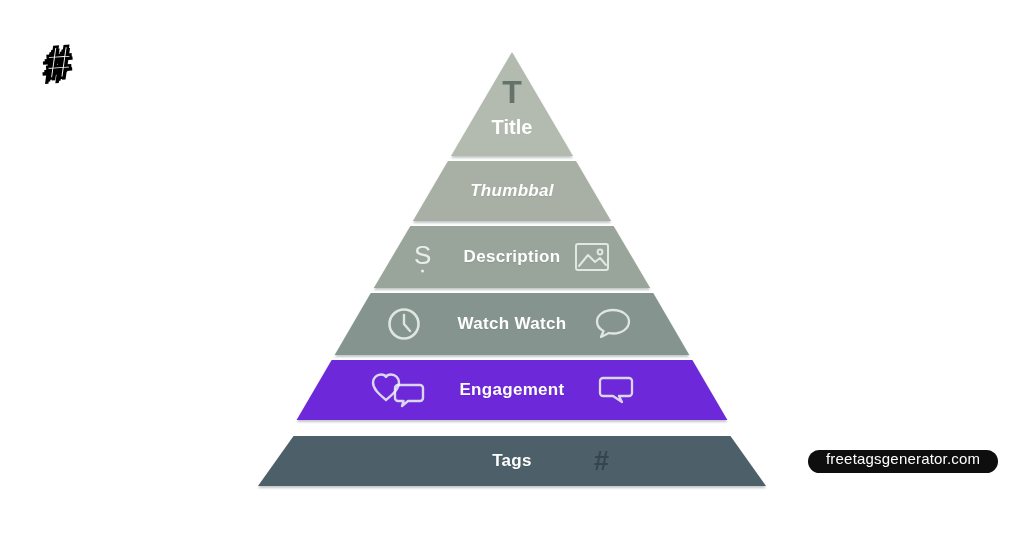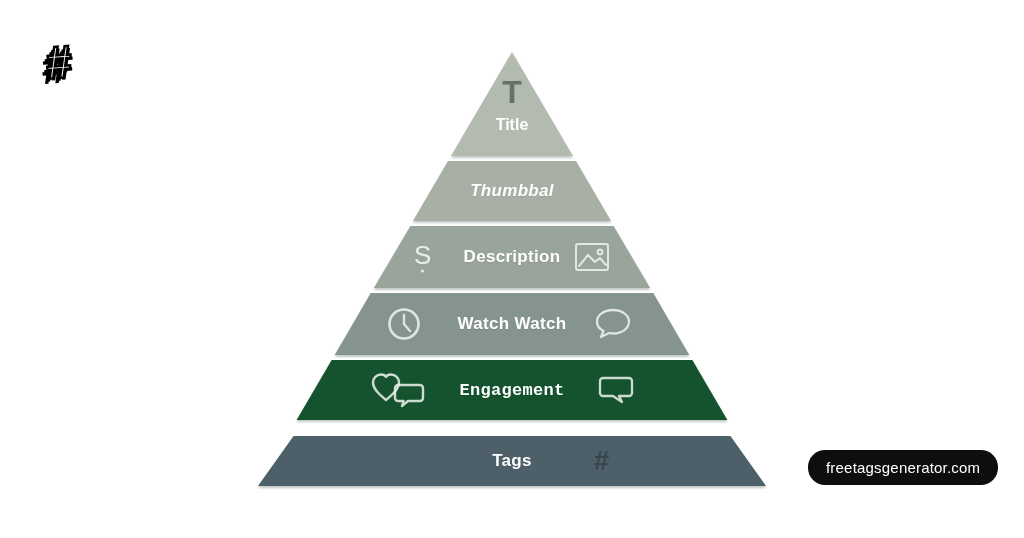--- a/index.html
+++ b/index.html
@@ -34,34 +34,34 @@
   .r6 { clip-path: polygon(7% 0%, 93% 0%, 100% 100%, 0% 100%); margin-top: 11px; }
 
   .label { position: absolute; left: 0; right: 0; top: 50%; transform: translateY(-50%);
     text-align: center; color: #ffffff; font-weight: 700; font-size: 17px;
     letter-spacing: 0.3px; text-shadow: 0 1px 1px rgba(0,0,0,0.08); }
 
   
   .r1-content { position: absolute; inset: 0; display: flex; flex-direction: column;
     align-items: center; padding-top: 24px; }
   .t-glyph { font-size: 32px; font-weight: 800; color: #63736a; line-height: 1; }
-  .r1-label { color: #ffffff; font-weight: 700; font-size: 16px; margin-top: 8px; }
+  .r1-label { color: #ffffff; font-weight: 700; font-size: 20px; margin-top: 8px; }
 
   
   .icon-abs { position: absolute; top: 50%; transform: translateY(-50%); }
   .dollar { left: 156px; font-size: 26px; font-weight: 400; color: #e9eee9;
     display: flex; flex-direction: column; align-items: center; line-height: 1; }
   .dollar .s-dot { width: 3px; height: 3px; border-radius: 50%; background: #e9eee9; margin-top: 2px; }
   .hash-dark { left: 336px; font-size: 27px; font-weight: 800; color: #36454c; line-height: 1; }
   svg.stroke-icon { fill: none; stroke: rgba(238,243,240,0.85); stroke-width: 2;
     stroke-linecap: round; stroke-linejoin: round; }
 
   
-  .badge { position: absolute; left: 808px; top: 450px; height: 35px; padding: 0 18px;
-    background: #0e0e0e; border-radius: 17px; display: flex; align-items: center;
+  .badge { position: absolute; left: 808px; top: 450px; height: 23px; padding: 0 18px;
+    background: #0e0e0e; border-radius: 17px; display: flex; align-items: flex-start;
     justify-content: center; }
   .badge span { color: #ffffff; font-size: 15px; letter-spacing: 0.2px; }
 </style>
 </head>
 <body>
 
 <div class="stage">
 
   <div class="logo">
     <span class="logo-glyph">#</span>
@@ -106,21 +106,21 @@
           <polyline points="18,9 18,18 24,25" stroke-width="2.4"></polyline>
         </svg>
         <span class="label">Watch Watch</span>
         <svg class="icon-abs stroke-icon" style="left:336px" width="38" height="32" viewBox="0 0 38 32">
           <path d="M19 2 C10 2 3 7 3 13.5 C3 17.5 5.5 21 9.5 23 L7 29 L15 25 C16.3 25.3 17.6 25.5 19 25.5 C28 25.5 35 20.5 35 13.5 C35 7 28 2 19 2 Z" stroke-width="2.3"></path>
         </svg>
       </div>
     </div>
 
     <div class="row-wrap rw5">
-      <div class="row r5" style="background: #14532d; font-family: Liberation Mono, monospace;">
+      <div class="row r5" style="background: #6d28d9;">
         <svg class="icon-abs stroke-icon" style="left:112px" width="62" height="38" viewBox="0 0 62 38">
           <path d="M16 29 C9 23 3 18 3 11.5 C3 7 6.5 3.5 11 3.5 C13.5 3.5 15.5 4.8 16 6 C16.5 4.8 18.5 3.5 21 3.5 C25.5 3.5 29 7 29 11.5 C29 18 23 23 16 29 Z" stroke-width="2.4"></path>
           <path d="M28 14 H50 C51.6 14 53 15.3 53 17 V27 C53 28.7 51.6 30 50 30 H38 L32 35 L33.5 30 H28 C26.4 30 25 28.7 25 27 V17 C25 15.3 26.4 14 28 14 Z" stroke-width="2.4"></path>
         </svg>
         <span class="label">Engagement</span>
         <svg class="icon-abs stroke-icon" style="left:340px" width="36" height="30" viewBox="0 0 36 30">
           <path d="M5 3 H31 C32.6 3 34 4.3 34 6 V18 C34 19.7 32.6 21 31 21 H21 L24 27 L15 21 H5 C3.4 21 2 19.7 2 18 V6 C2 4.3 3.4 3 5 3 Z" stroke-width="2.3"></path>
         </svg>
       </div>
     </div>

